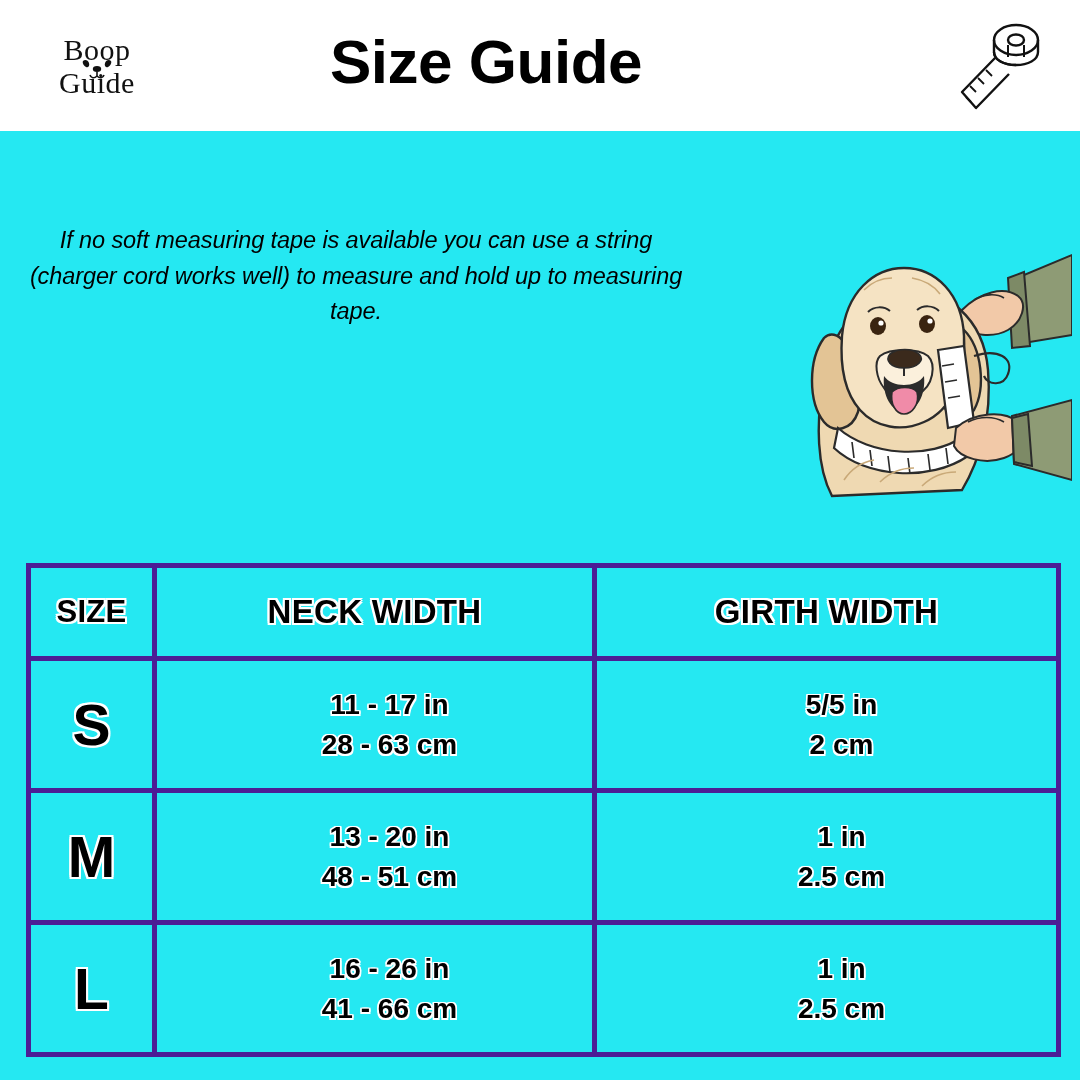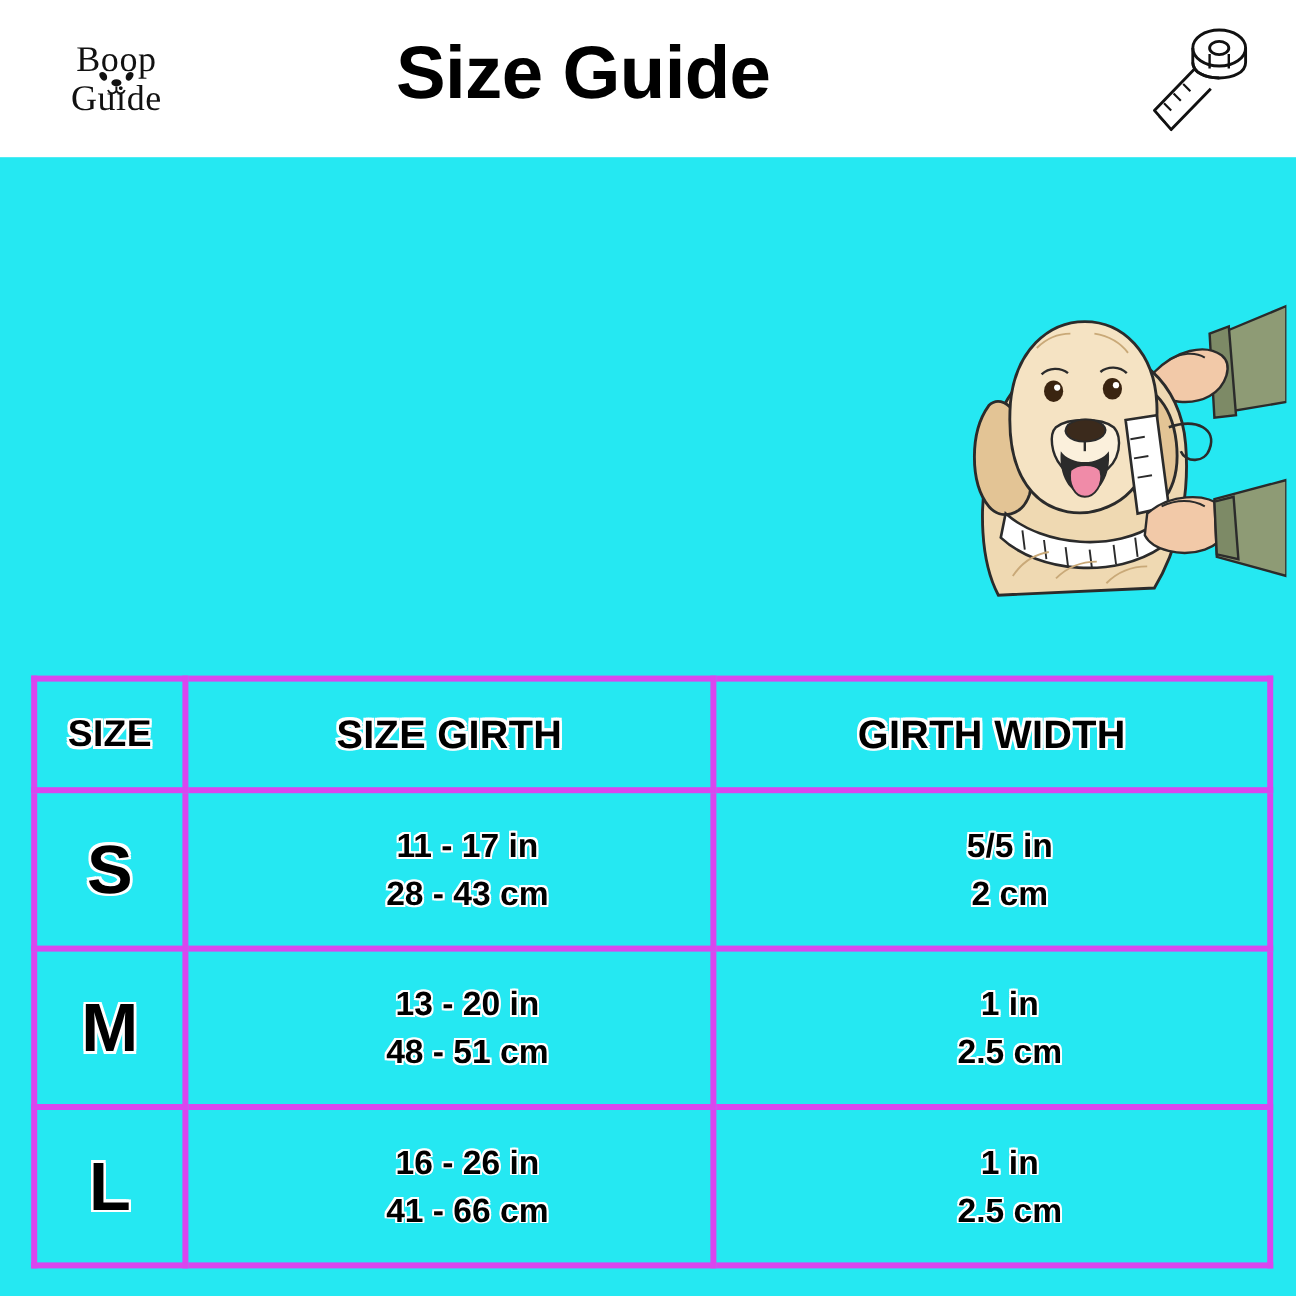--- a/index.html
+++ b/index.html
@@ -97,21 +97,21 @@
 
   
   .size-table {
     position: absolute;
     left: 26px; top: 563px;
     width: 1030px;
     border-collapse: collapse;
     table-layout: fixed;
   }
   .size-table td, .size-table th {
-    border: 5px solid #d946ef;
+    border: 5px solid #4c1d95;
     text-align: center;
     vertical-align: middle;
     color: #000000;
   }
   .col-size   { width: 126px; }
   .col-neck   { width: 440px; }
   .col-collar { width: 464px; }
 
   .size-table thead th {
     height: 93px;
@@ -179,20 +179,21 @@
       <path d="M70 27 L70 39" stroke="#111" stroke-width="2"></path>
       <path d="M41 40 L8 74 L22 90 L55 56" fill="none" stroke="#111" stroke-width="2.4" stroke-linejoin="round"></path>
       <path d="M16 68 L22 74" stroke="#111" stroke-width="1.8"></path>
       <path d="M24 60 L30 66" stroke="#111" stroke-width="1.8"></path>
       <path d="M32 52 L38 58" stroke="#111" stroke-width="1.8"></path>
       <path d="M12 79 L17 84" stroke="#111" stroke-width="1.8"></path>
     </svg>
   </div>
 
   <div class="intro">
+    <p class="intro-italic">If no soft measuring tape is available you can use a string (charger cord works well) to measure and hold up to measuring tape.</p>
   </div>
 
   <div class="dog-wrap">
     <svg viewBox="0 0 360 360" width="360" height="360">
 
       <path d="M300 120 L360 95 L360 175 L300 185 Z" fill="#8E9B75" stroke="#2b2b2b" stroke-width="2"></path>
       <path d="M296 118 L312 112 L318 186 L300 188 Z" fill="#7D8A66" stroke="#2b2b2b" stroke-width="2"></path>
 
       <path d="M250 150 C268 132 292 126 306 136 C316 144 310 162 296 170 C282 178 258 176 250 166 Z" fill="#F2C9A8" stroke="#2b2b2b" stroke-width="2"></path>
       <path d="M262 140 C272 134 284 133 292 138" fill="none" stroke="#2b2b2b" stroke-width="1.6"></path>
@@ -251,30 +252,30 @@
 
   <table class="size-table">
     <colgroup>
       <col class="col-size">
         <col class="col-neck">
         <col class="col-collar">
     </colgroup>
     <thead>
       <tr>
         <th class="th-size">SIZE</th>
-        <th>SIZE GIRTH</th>
+        <th>NECK WIDTH</th>
         <th>GIRTH WIDTH</th>
       </tr>
     </thead>
     <tbody>
       <tr>
         <td class="cell-size">S</td>
         <td class="cell-meas">
           <span class="line">11 - 17 in</span>
-          <span class="line">28 - 43 cm</span>
+          <span class="line">28 - 63 cm</span>
         </td>
         <td class="cell-meas">
           <span class="line">5/5 in</span>
           <span class="line">2 cm</span>
         </td>
       </tr>
       <tr>
         <td class="cell-size">M</td>
         <td class="cell-meas">
           <span class="line">13 - 20 in</span>

